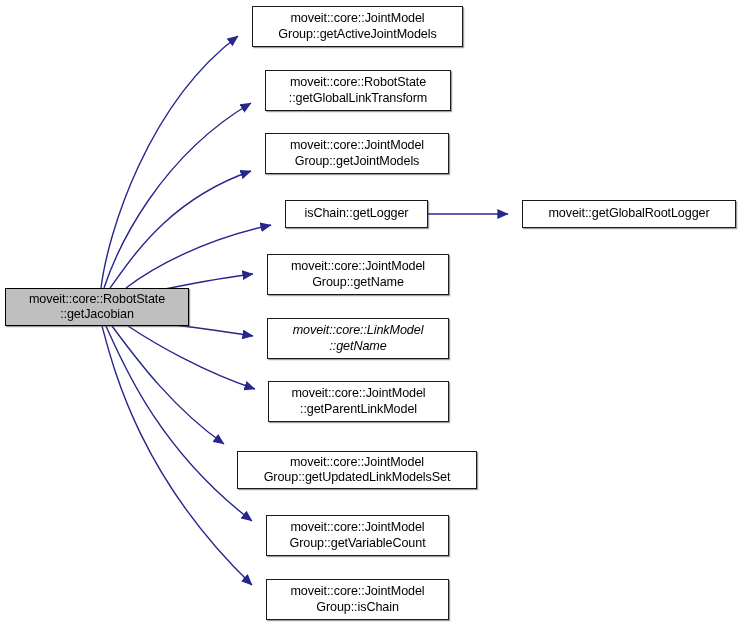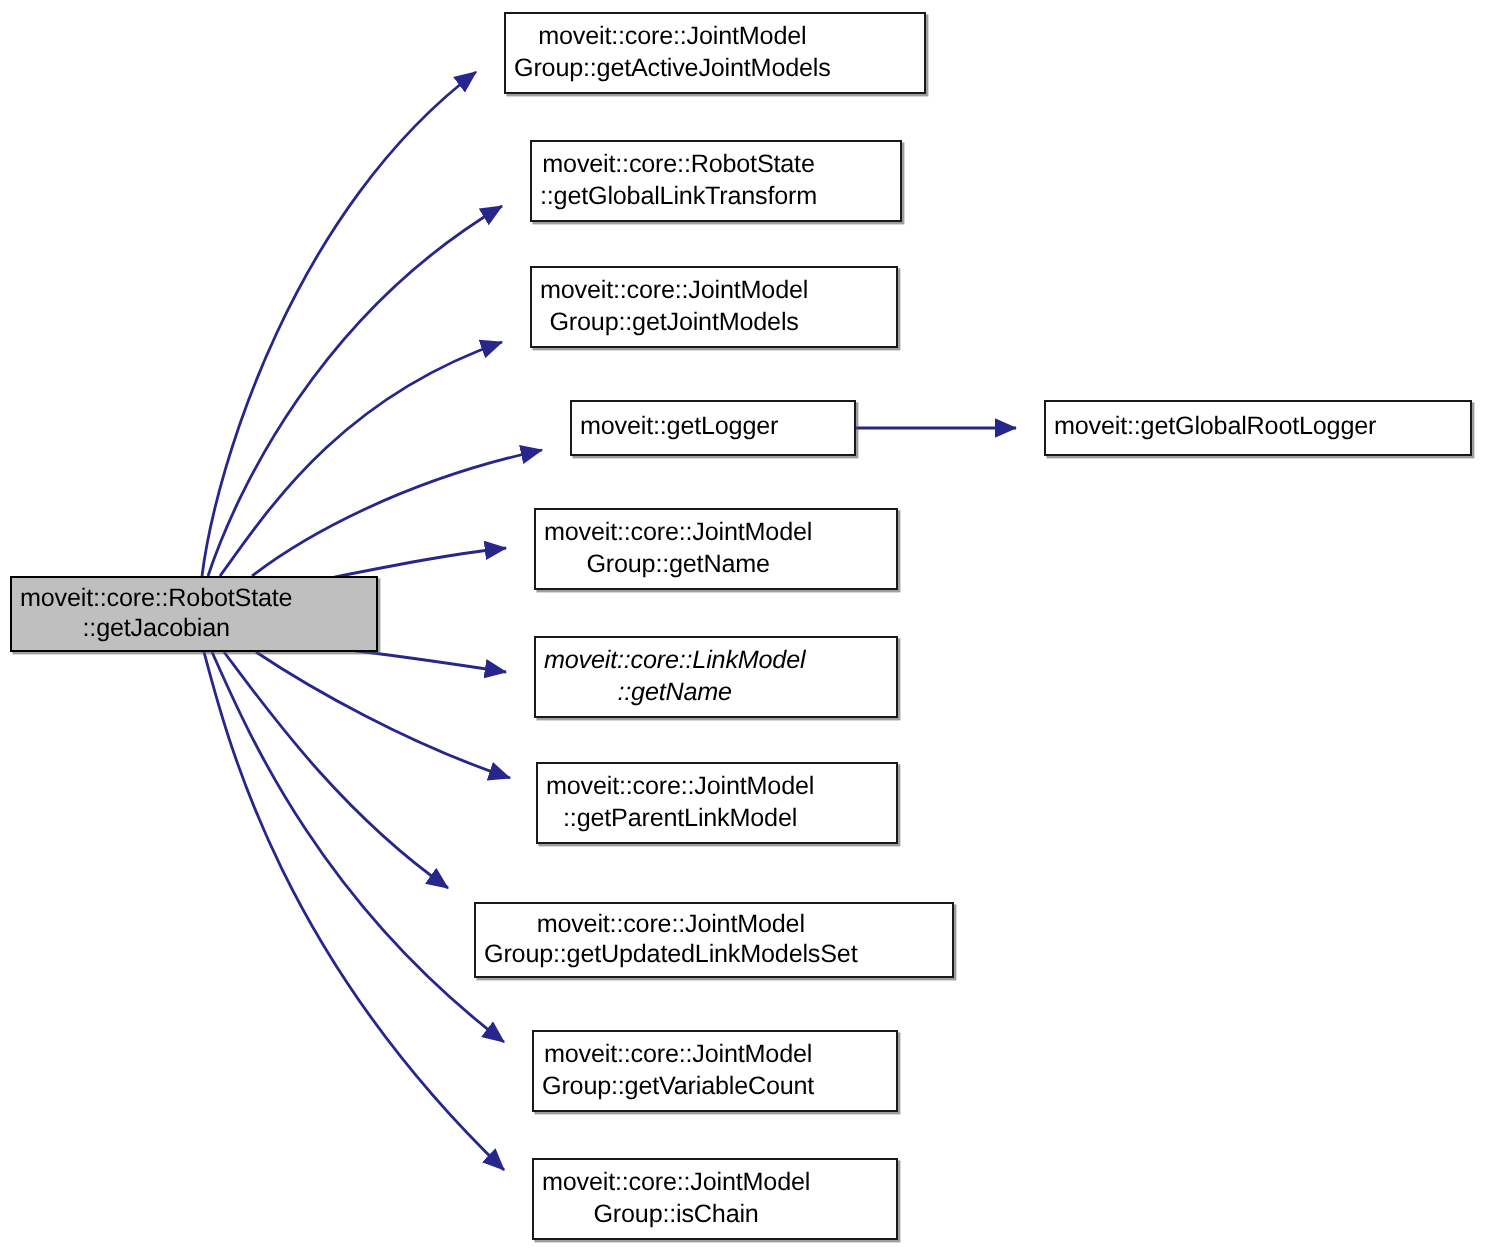--- a/index.html
+++ b/index.html
@@ -26,21 +26,21 @@
     height: 627px;
     pointer-events: none;
   }
   .node {
     position: absolute;
     box-sizing: border-box;
     border: 1px solid #1a1a1a;
     background: #ffffff;
     display: flex;
     align-items: center;
-    justify-content: flex-start;
+    justify-content: center;
     text-align: center;
     font-size: 12.6px;
     line-height: 15.5px;
     color: #000000;
     letter-spacing: -0.1px;
     white-space: pre-line;
     box-shadow: 1.2px 1.2px 0 rgba(80,80,80,0.55);
   }
   .node.root {
     background: #bfbfbf;
@@ -92,21 +92,21 @@
     <span class="node-label">moveit::core::RobotState
 ::getGlobalLinkTransform</span>
   </div>
 
   <div class="node" style="left: 265px; top: 133px; width: 184px; height: 41px;">
     <span class="node-label">moveit::core::JointModel
 Group::getJointModels</span>
   </div>
 
   <div class="node" style="left: 285px; top: 200px; width: 143px; height: 28px;">
-    <span class="node-label">moveit::getLogger</span>
+    <span class="node-label">isChain::getLogger</span>
   </div>
 
   <div class="node" style="left: 267px; top: 254px; width: 182px; height: 41px;">
     <span class="node-label">moveit::core::JointModel
 Group::getName</span>
   </div>
 
   <div class="node" style="left: 267px; top: 318px; width: 182px; height: 41px; font-style: italic;">
     <span class="node-label">moveit::core::LinkModel
 ::getName</span>

